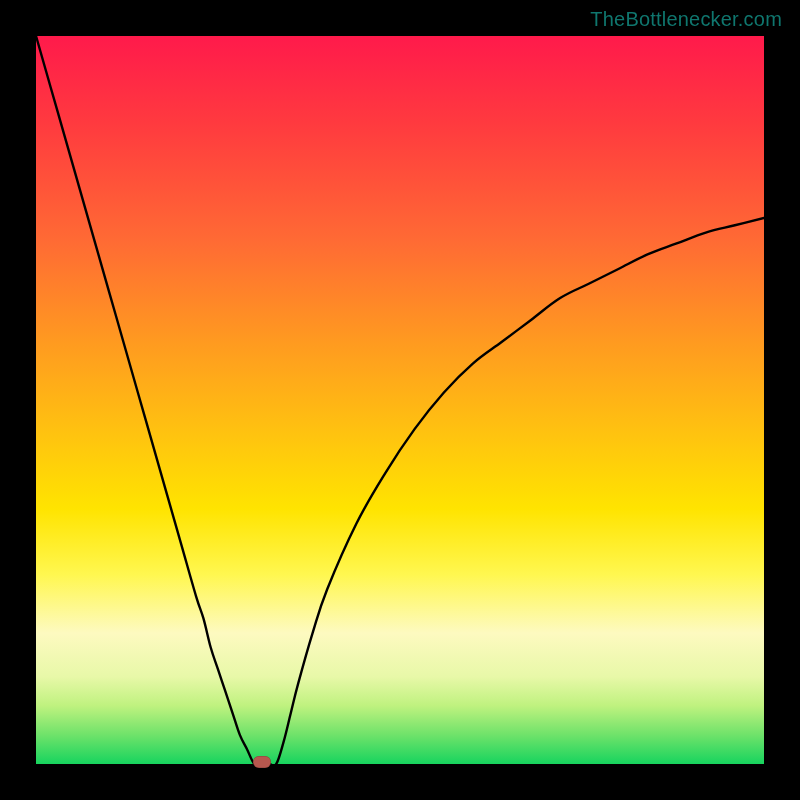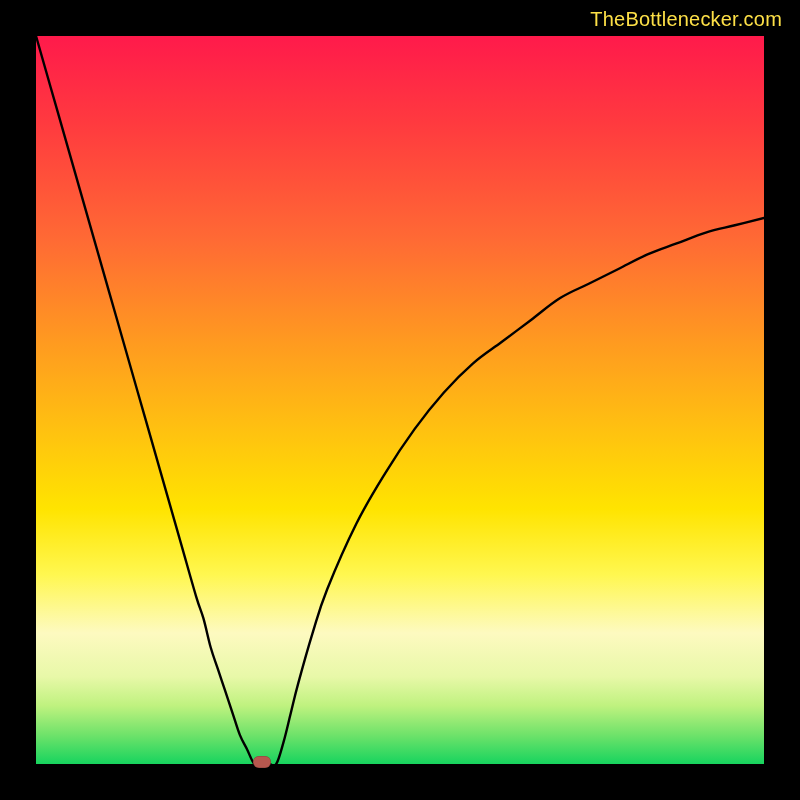--- a/index.html
+++ b/index.html
@@ -38,21 +38,21 @@
       #6fe26a 96%,
       #17d45e 100%
     );
   }
   .watermark {
     position: absolute;
     top: 8px;
     right: 18px;
     font-family: Arial, Helvetica, sans-serif;
     font-size: 20px;
-    color: #fde047;
+    color: #0f766e;
     letter-spacing: 0.2px;
     user-select: none;
   }
   svg.curve {
     position: absolute;
     top: 0;
     left: 0;
   }
   .marker {
     position: absolute;

